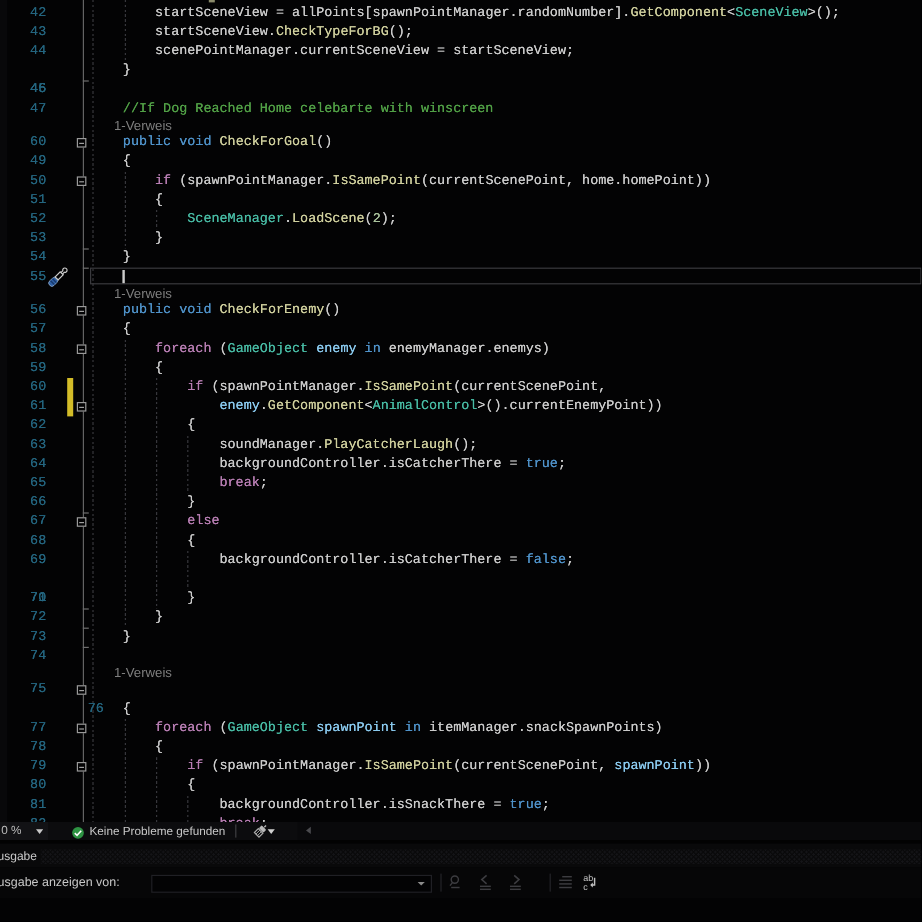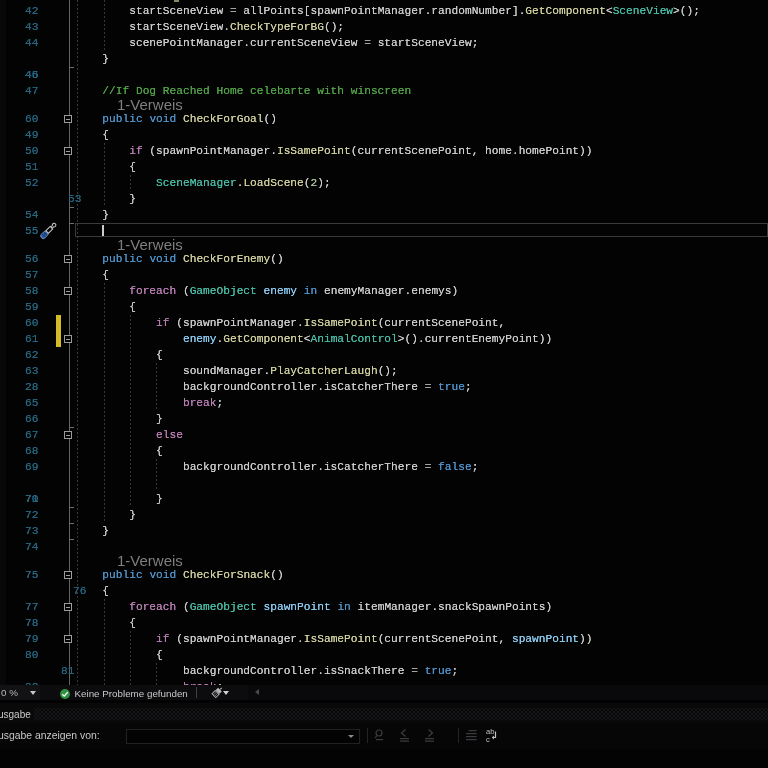--- a/index.html
+++ b/index.html
@@ -1,19 +1,19 @@
 <!DOCTYPE html>
 <html><head><meta charset="utf-8"><style>
 html,body{margin:0;padding:0;background:#030304;}
 #w{position:relative;width:768px;height:768px;overflow:hidden;background:#030304;font-family:"Liberation Sans",sans-serif;}
 .row{position:absolute;left:0;width:768px;height:16px;line-height:16px;font-family:"Liberation Mono",monospace;font-size:11.2px;white-space:pre;text-shadow:0 0 0.3px currentColor;}
 .num{position:absolute;width:38.5px;text-align:right;color:#24657f;font-family:"Liberation Mono",monospace;font-size:11.2px;line-height:16px;}
 .code{position:absolute;left:75.5px;}
 .p{color:#cbcbcb}.k{color:#4f92c9}.c{color:#b87eb3}.t{color:#48bba4}.m{color:#cfcf9d}.v{color:#8bcbf0}.o{color:#a3a3a3}.n{color:#a9c29c}.cm{color:#51a046}
-.cl{position:absolute;left:117px;color:#7f7f7f;font-size:15px;line-height:12px;}
+.cl{position:absolute;left:95px;color:#7f7f7f;font-size:11px;line-height:12px;}
 .guide{position:absolute;width:1px;background-image:repeating-linear-gradient(to bottom,#36363b 0 2px,transparent 2px 4px);}
 .fbox{position:absolute;left:64px;width:8px;height:8px;border:1px solid #9a9a9a;background:#030304;box-sizing:border-box;}
 .fbox:after{content:"";position:absolute;left:1px;top:2.5px;width:4px;height:1px;background:#a0a0a0;}
 .tick{position:absolute;left:68.5px;width:5px;height:1px;background:#6e6e6e;}
 </style></head><body>
 <div id="w">
 <div style="position:absolute;left:0;top:0;width:768px;height:685px;background:#030304;"></div>
 <div style="position:absolute;left:0;top:0;width:6px;height:685px;background:#08080a;"></div>
 <div class="guide" style="left:77.3px;top:0px;height:685px;"></div>
 <div class="guide" style="left:103.6px;top:0px;height:51px;"></div>
@@ -41,49 +41,49 @@
 <div class="row" style="top:19px;"><span class="num" style="left:0;top:0;">43</span><span class="code" style="top:0;">&nbsp;&nbsp;&nbsp;&nbsp;&nbsp;&nbsp;&nbsp;&nbsp;<span class="p">startSceneView.</span><span class="m">CheckTypeForBG</span><span class="p">();</span></span></div>
 <div class="row" style="top:35px;"><span class="num" style="left:0;top:0;">44</span><span class="code" style="top:0;">&nbsp;&nbsp;&nbsp;&nbsp;&nbsp;&nbsp;&nbsp;&nbsp;<span class="p">scenePointManager.currentSceneView&nbsp;</span><span class="o">=</span><span class="p">&nbsp;startSceneView;</span></span></div>
 <div class="row" style="top:51px;"><span class="num" style="left:0;top:16px;">45</span><span class="code" style="top:0;">&nbsp;&nbsp;&nbsp;&nbsp;<span class="p">}</span></span></div>
 <div class="row" style="top:67px;"><span class="num" style="left:0;top:0;">46</span></div>
 <div class="row" style="top:83px;"><span class="num" style="left:0;top:0;">47</span><span class="code" style="top:0;">&nbsp;&nbsp;&nbsp;&nbsp;<span class="cm">//If&nbsp;Dog&nbsp;Reached&nbsp;Home&nbsp;celebarte&nbsp;with&nbsp;winscreen</span></span></div>
 <div class="row" style="top:111px;"><span class="num" style="left:0;top:0;">60</span><span class="code" style="top:0;">&nbsp;&nbsp;&nbsp;&nbsp;<span class="k">public</span><span class="p">&nbsp;</span><span class="k">void</span><span class="p">&nbsp;</span><span class="m">CheckForGoal</span><span class="p">()</span></span></div>
 <div class="row" style="top:127px;"><span class="num" style="left:0;top:0;">49</span><span class="code" style="top:0;">&nbsp;&nbsp;&nbsp;&nbsp;<span class="p">{</span></span></div>
 <div class="row" style="top:143px;"><span class="num" style="left:0;top:0;">50</span><span class="code" style="top:0;">&nbsp;&nbsp;&nbsp;&nbsp;&nbsp;&nbsp;&nbsp;&nbsp;<span class="c">if</span><span class="p">&nbsp;(spawnPointManager.</span><span class="m">IsSamePoint</span><span class="p">(currentScenePoint,&nbsp;home.homePoint))</span></span></div>
 <div class="row" style="top:159px;"><span class="num" style="left:0;top:0;">51</span><span class="code" style="top:0;">&nbsp;&nbsp;&nbsp;&nbsp;&nbsp;&nbsp;&nbsp;&nbsp;<span class="p">{</span></span></div>
 <div class="row" style="top:175px;"><span class="num" style="left:0;top:0;">52</span><span class="code" style="top:0;">&nbsp;&nbsp;&nbsp;&nbsp;&nbsp;&nbsp;&nbsp;&nbsp;&nbsp;&nbsp;&nbsp;&nbsp;<span class="t">SceneManager</span><span class="p">.</span><span class="m">LoadScene</span><span class="p">(</span><span class="n">2</span><span class="p">);</span></span></div>
-<div class="row" style="top:191px;"><span class="num" style="left:0;top:0;margin-left:43px;">53</span><span class="code" style="top:0;">&nbsp;&nbsp;&nbsp;&nbsp;&nbsp;&nbsp;&nbsp;&nbsp;<span class="p">}</span></span></div>
+<div class="row" style="top:191px;"><span class="num" style="left:0;top:0;">53</span><span class="code" style="top:0;">&nbsp;&nbsp;&nbsp;&nbsp;&nbsp;&nbsp;&nbsp;&nbsp;<span class="p">}</span></span></div>
 <div class="row" style="top:207px;"><span class="num" style="left:0;top:0;">54</span><span class="code" style="top:0;">&nbsp;&nbsp;&nbsp;&nbsp;<span class="p">}</span></span></div>
 <div class="row" style="top:223px;"><span class="num" style="left:0;top:0;">55</span></div>
 <div class="row" style="top:251px;"><span class="num" style="left:0;top:0;">56</span><span class="code" style="top:0;">&nbsp;&nbsp;&nbsp;&nbsp;<span class="k">public</span><span class="p">&nbsp;</span><span class="k">void</span><span class="p">&nbsp;</span><span class="m">CheckForEnemy</span><span class="p">()</span></span></div>
 <div class="row" style="top:267px;"><span class="num" style="left:0;top:0;">57</span><span class="code" style="top:0;">&nbsp;&nbsp;&nbsp;&nbsp;<span class="p">{</span></span></div>
 <div class="row" style="top:283px;"><span class="num" style="left:0;top:0;">58</span><span class="code" style="top:0;">&nbsp;&nbsp;&nbsp;&nbsp;&nbsp;&nbsp;&nbsp;&nbsp;<span class="c">foreach</span><span class="p">&nbsp;(</span><span class="t">GameObject</span><span class="p">&nbsp;</span><span class="v">enemy</span><span class="p">&nbsp;</span><span class="k">in</span><span class="p">&nbsp;enemyManager.enemys)</span></span></div>
 <div class="row" style="top:299px;"><span class="num" style="left:0;top:0;">59</span><span class="code" style="top:0;">&nbsp;&nbsp;&nbsp;&nbsp;&nbsp;&nbsp;&nbsp;&nbsp;<span class="p">{</span></span></div>
 <div class="row" style="top:315px;"><span class="num" style="left:0;top:0;">60</span><span class="code" style="top:0;">&nbsp;&nbsp;&nbsp;&nbsp;&nbsp;&nbsp;&nbsp;&nbsp;&nbsp;&nbsp;&nbsp;&nbsp;<span class="c">if</span><span class="p">&nbsp;(spawnPointManager.</span><span class="m">IsSamePoint</span><span class="p">(currentScenePoint,</span></span></div>
 <div class="row" style="top:331px;"><span class="num" style="left:0;top:0;">61</span><span class="code" style="top:0;">&nbsp;&nbsp;&nbsp;&nbsp;&nbsp;&nbsp;&nbsp;&nbsp;&nbsp;&nbsp;&nbsp;&nbsp;&nbsp;&nbsp;&nbsp;&nbsp;<span class="v">enemy</span><span class="p">.</span><span class="m">GetComponent</span><span class="p">&lt;</span><span class="t">AnimalControl</span><span class="p">&gt;().currentEnemyPoint))</span></span></div>
 <div class="row" style="top:347px;"><span class="num" style="left:0;top:0;">62</span><span class="code" style="top:0;">&nbsp;&nbsp;&nbsp;&nbsp;&nbsp;&nbsp;&nbsp;&nbsp;&nbsp;&nbsp;&nbsp;&nbsp;<span class="p">{</span></span></div>
 <div class="row" style="top:363px;"><span class="num" style="left:0;top:0;">63</span><span class="code" style="top:0;">&nbsp;&nbsp;&nbsp;&nbsp;&nbsp;&nbsp;&nbsp;&nbsp;&nbsp;&nbsp;&nbsp;&nbsp;&nbsp;&nbsp;&nbsp;&nbsp;<span class="p">soundManager.</span><span class="m">PlayCatcherLaugh</span><span class="p">();</span></span></div>
-<div class="row" style="top:379px;"><span class="num" style="left:0;top:0;">28</span><span class="code" style="top:0;">&nbsp;&nbsp;&nbsp;&nbsp;&nbsp;&nbsp;&nbsp;&nbsp;&nbsp;&nbsp;&nbsp;&nbsp;&nbsp;&nbsp;&nbsp;&nbsp;<span class="p">backgroundController.isCatcherThere&nbsp;</span><span class="o">=</span><span class="p">&nbsp;</span><span class="k">true</span><span class="p">;</span></span></div>
+<div class="row" style="top:379px;"><span class="num" style="left:0;top:0;">64</span><span class="code" style="top:0;">&nbsp;&nbsp;&nbsp;&nbsp;&nbsp;&nbsp;&nbsp;&nbsp;&nbsp;&nbsp;&nbsp;&nbsp;&nbsp;&nbsp;&nbsp;&nbsp;<span class="p">backgroundController.isCatcherThere&nbsp;</span><span class="o">=</span><span class="p">&nbsp;</span><span class="k">true</span><span class="p">;</span></span></div>
 <div class="row" style="top:395px;"><span class="num" style="left:0;top:0;text-align:right;">65</span><span class="code" style="top:0;">&nbsp;&nbsp;&nbsp;&nbsp;&nbsp;&nbsp;&nbsp;&nbsp;&nbsp;&nbsp;&nbsp;&nbsp;&nbsp;&nbsp;&nbsp;&nbsp;<span class="c">break</span><span class="p">;</span></span></div>
 <div class="row" style="top:411px;"><span class="num" style="left:0;top:0;">66</span><span class="code" style="top:0;">&nbsp;&nbsp;&nbsp;&nbsp;&nbsp;&nbsp;&nbsp;&nbsp;&nbsp;&nbsp;&nbsp;&nbsp;<span class="p">}</span></span></div>
 <div class="row" style="top:427px;"><span class="num" style="left:0;top:0;">67</span><span class="code" style="top:0;">&nbsp;&nbsp;&nbsp;&nbsp;&nbsp;&nbsp;&nbsp;&nbsp;&nbsp;&nbsp;&nbsp;&nbsp;<span class="c">else</span></span></div>
 <div class="row" style="top:443px;"><span class="num" style="left:0;top:0;">68</span><span class="code" style="top:0;">&nbsp;&nbsp;&nbsp;&nbsp;&nbsp;&nbsp;&nbsp;&nbsp;&nbsp;&nbsp;&nbsp;&nbsp;<span class="p">{</span></span></div>
 <div class="row" style="top:459px;"><span class="num" style="left:0;top:0;">69</span><span class="code" style="top:0;">&nbsp;&nbsp;&nbsp;&nbsp;&nbsp;&nbsp;&nbsp;&nbsp;&nbsp;&nbsp;&nbsp;&nbsp;&nbsp;&nbsp;&nbsp;&nbsp;<span class="p">backgroundController.isCatcherThere&nbsp;</span><span class="o">=</span><span class="p">&nbsp;</span><span class="k">false</span><span class="p">;</span></span></div>
 <div class="row" style="top:491px;"><span class="num" style="left:0;top:0;">70</span></div>
 <div class="row" style="top:491px;"><span class="num" style="left:0;top:0;">71</span><span class="code" style="top:0;">&nbsp;&nbsp;&nbsp;&nbsp;&nbsp;&nbsp;&nbsp;&nbsp;&nbsp;&nbsp;&nbsp;&nbsp;<span class="p">}</span></span></div>
 <div class="row" style="top:507px;"><span class="num" style="left:0;top:0;">72</span><span class="code" style="top:0;">&nbsp;&nbsp;&nbsp;&nbsp;&nbsp;&nbsp;&nbsp;&nbsp;<span class="p">}</span></span></div>
 <div class="row" style="top:523px;"><span class="num" style="left:0;top:0;">73</span><span class="code" style="top:0;">&nbsp;&nbsp;&nbsp;&nbsp;<span class="p">}</span></span></div>
 <div class="row" style="top:539px;"><span class="num" style="left:0;top:0;">74</span></div>
-<div class="row" style="top:567px;"><span class="num" style="left:0;top:0;">75</span><span class="code" style="top:0;">&nbsp;&nbsp;&nbsp;&nbsp;<span class="k">public</span><span class="p">&nbsp;</span><span class="k">void</span><span class="p">&nbsp;</span><span class="m">CheckForSnack</span><span class="p">()</span></span></div>
+<div class="row" style="top:567px;"><span class="num" style="left:0;top:0;">75</span></div>
 <div class="row" style="top:583px;"><span class="num" style="left:0;top:0;padding-left:48px;">76</span><span class="code" style="top:0;">&nbsp;&nbsp;&nbsp;&nbsp;<span class="p">{</span></span></div>
 <div class="row" style="top:599px;"><span class="num" style="left:0;top:0;">77</span><span class="code" style="top:0;">&nbsp;&nbsp;&nbsp;&nbsp;&nbsp;&nbsp;&nbsp;&nbsp;<span class="c">foreach</span><span class="p">&nbsp;(</span><span class="t">GameObject</span><span class="p">&nbsp;</span><span class="v">spawnPoint</span><span class="p">&nbsp;</span><span class="k">in</span><span class="p">&nbsp;itemManager.snackSpawnPoints)</span></span></div>
 <div class="row" style="top:615px;"><span class="num" style="left:0;top:0;">78</span><span class="code" style="top:0;">&nbsp;&nbsp;&nbsp;&nbsp;&nbsp;&nbsp;&nbsp;&nbsp;<span class="p">{</span></span></div>
 <div class="row" style="top:631px;"><span class="num" style="left:0;top:0;">79</span><span class="code" style="top:0;">&nbsp;&nbsp;&nbsp;&nbsp;&nbsp;&nbsp;&nbsp;&nbsp;&nbsp;&nbsp;&nbsp;&nbsp;<span class="c">if</span><span class="p">&nbsp;(spawnPointManager.</span><span class="m">IsSamePoint</span><span class="p">(currentScenePoint,&nbsp;</span><span class="v">spawnPoint</span><span class="p">))</span></span></div>
 <div class="row" style="top:647px;"><span class="num" style="left:0;top:0;">80</span><span class="code" style="top:0;">&nbsp;&nbsp;&nbsp;&nbsp;&nbsp;&nbsp;&nbsp;&nbsp;&nbsp;&nbsp;&nbsp;&nbsp;<span class="p">{</span></span></div>
-<div class="row" style="top:663px;"><span class="num" style="left:0;top:0;margin-left:36px;">81</span><span class="code" style="top:0;">&nbsp;&nbsp;&nbsp;&nbsp;&nbsp;&nbsp;&nbsp;&nbsp;&nbsp;&nbsp;&nbsp;&nbsp;&nbsp;&nbsp;&nbsp;&nbsp;<span class="p">backgroundController.isSnackThere&nbsp;</span><span class="o">=</span><span class="p">&nbsp;</span><span class="k">true</span><span class="p">;</span></span></div>
+<div class="row" style="top:663px;"><span class="num" style="left:0;top:0;">81</span><span class="code" style="top:0;">&nbsp;&nbsp;&nbsp;&nbsp;&nbsp;&nbsp;&nbsp;&nbsp;&nbsp;&nbsp;&nbsp;&nbsp;&nbsp;&nbsp;&nbsp;&nbsp;<span class="p">backgroundController.isSnackThere&nbsp;</span><span class="o">=</span><span class="p">&nbsp;</span><span class="k">true</span><span class="p">;</span></span></div>
 <div class="row" style="top:679px;"><span class="num" style="left:0;top:0;">82</span><span class="code" style="top:0;">&nbsp;&nbsp;&nbsp;&nbsp;&nbsp;&nbsp;&nbsp;&nbsp;&nbsp;&nbsp;&nbsp;&nbsp;&nbsp;&nbsp;&nbsp;&nbsp;<span class="c">break</span><span class="p">;</span></span></div>
 <div class="cl" style="top:99px;">1-Verweis</div>
 <div class="cl" style="top:239px;">1-Verweis</div>
 <div class="cl" style="top:555px;">1-Verweis</div>
 <div class="fbox" style="top:115.0px;"></div>
 <div class="fbox" style="top:147.0px;"></div>
 <div class="fbox" style="top:255.0px;"></div>
 <div class="fbox" style="top:287.0px;"></div>
 <div class="fbox" style="top:335.0px;"></div>
 <div class="fbox" style="top:431.0px;"></div>

